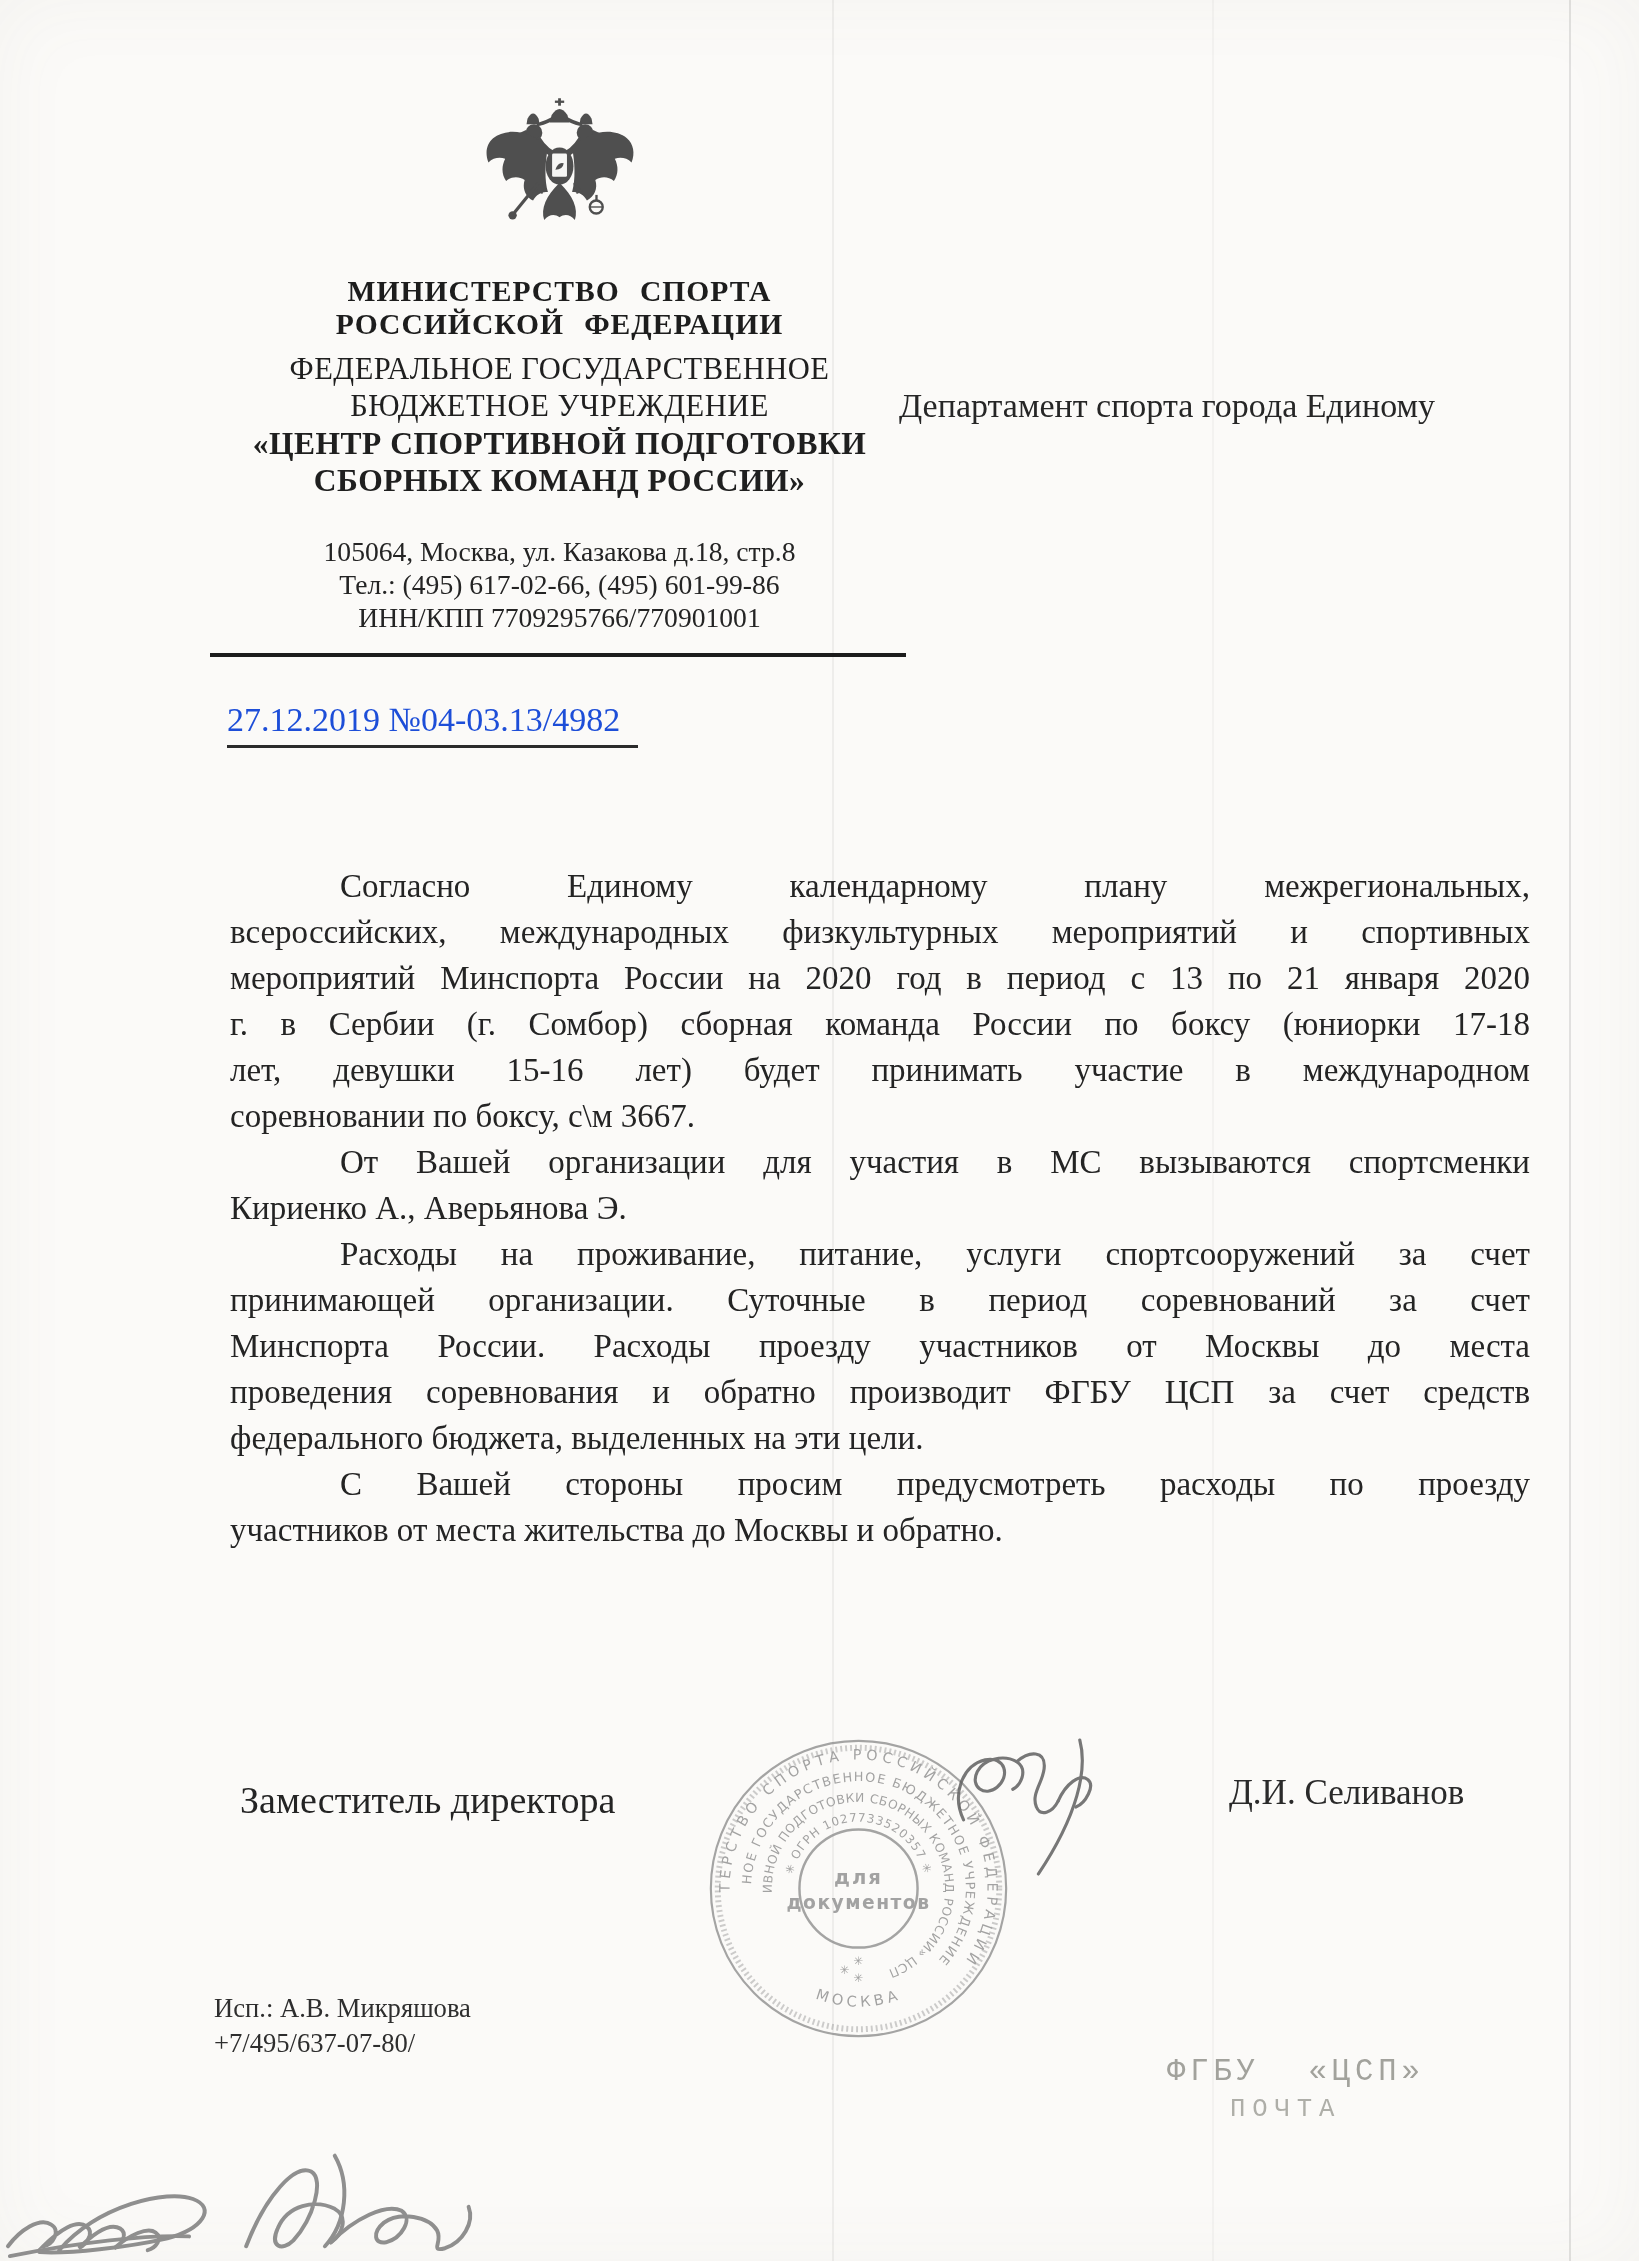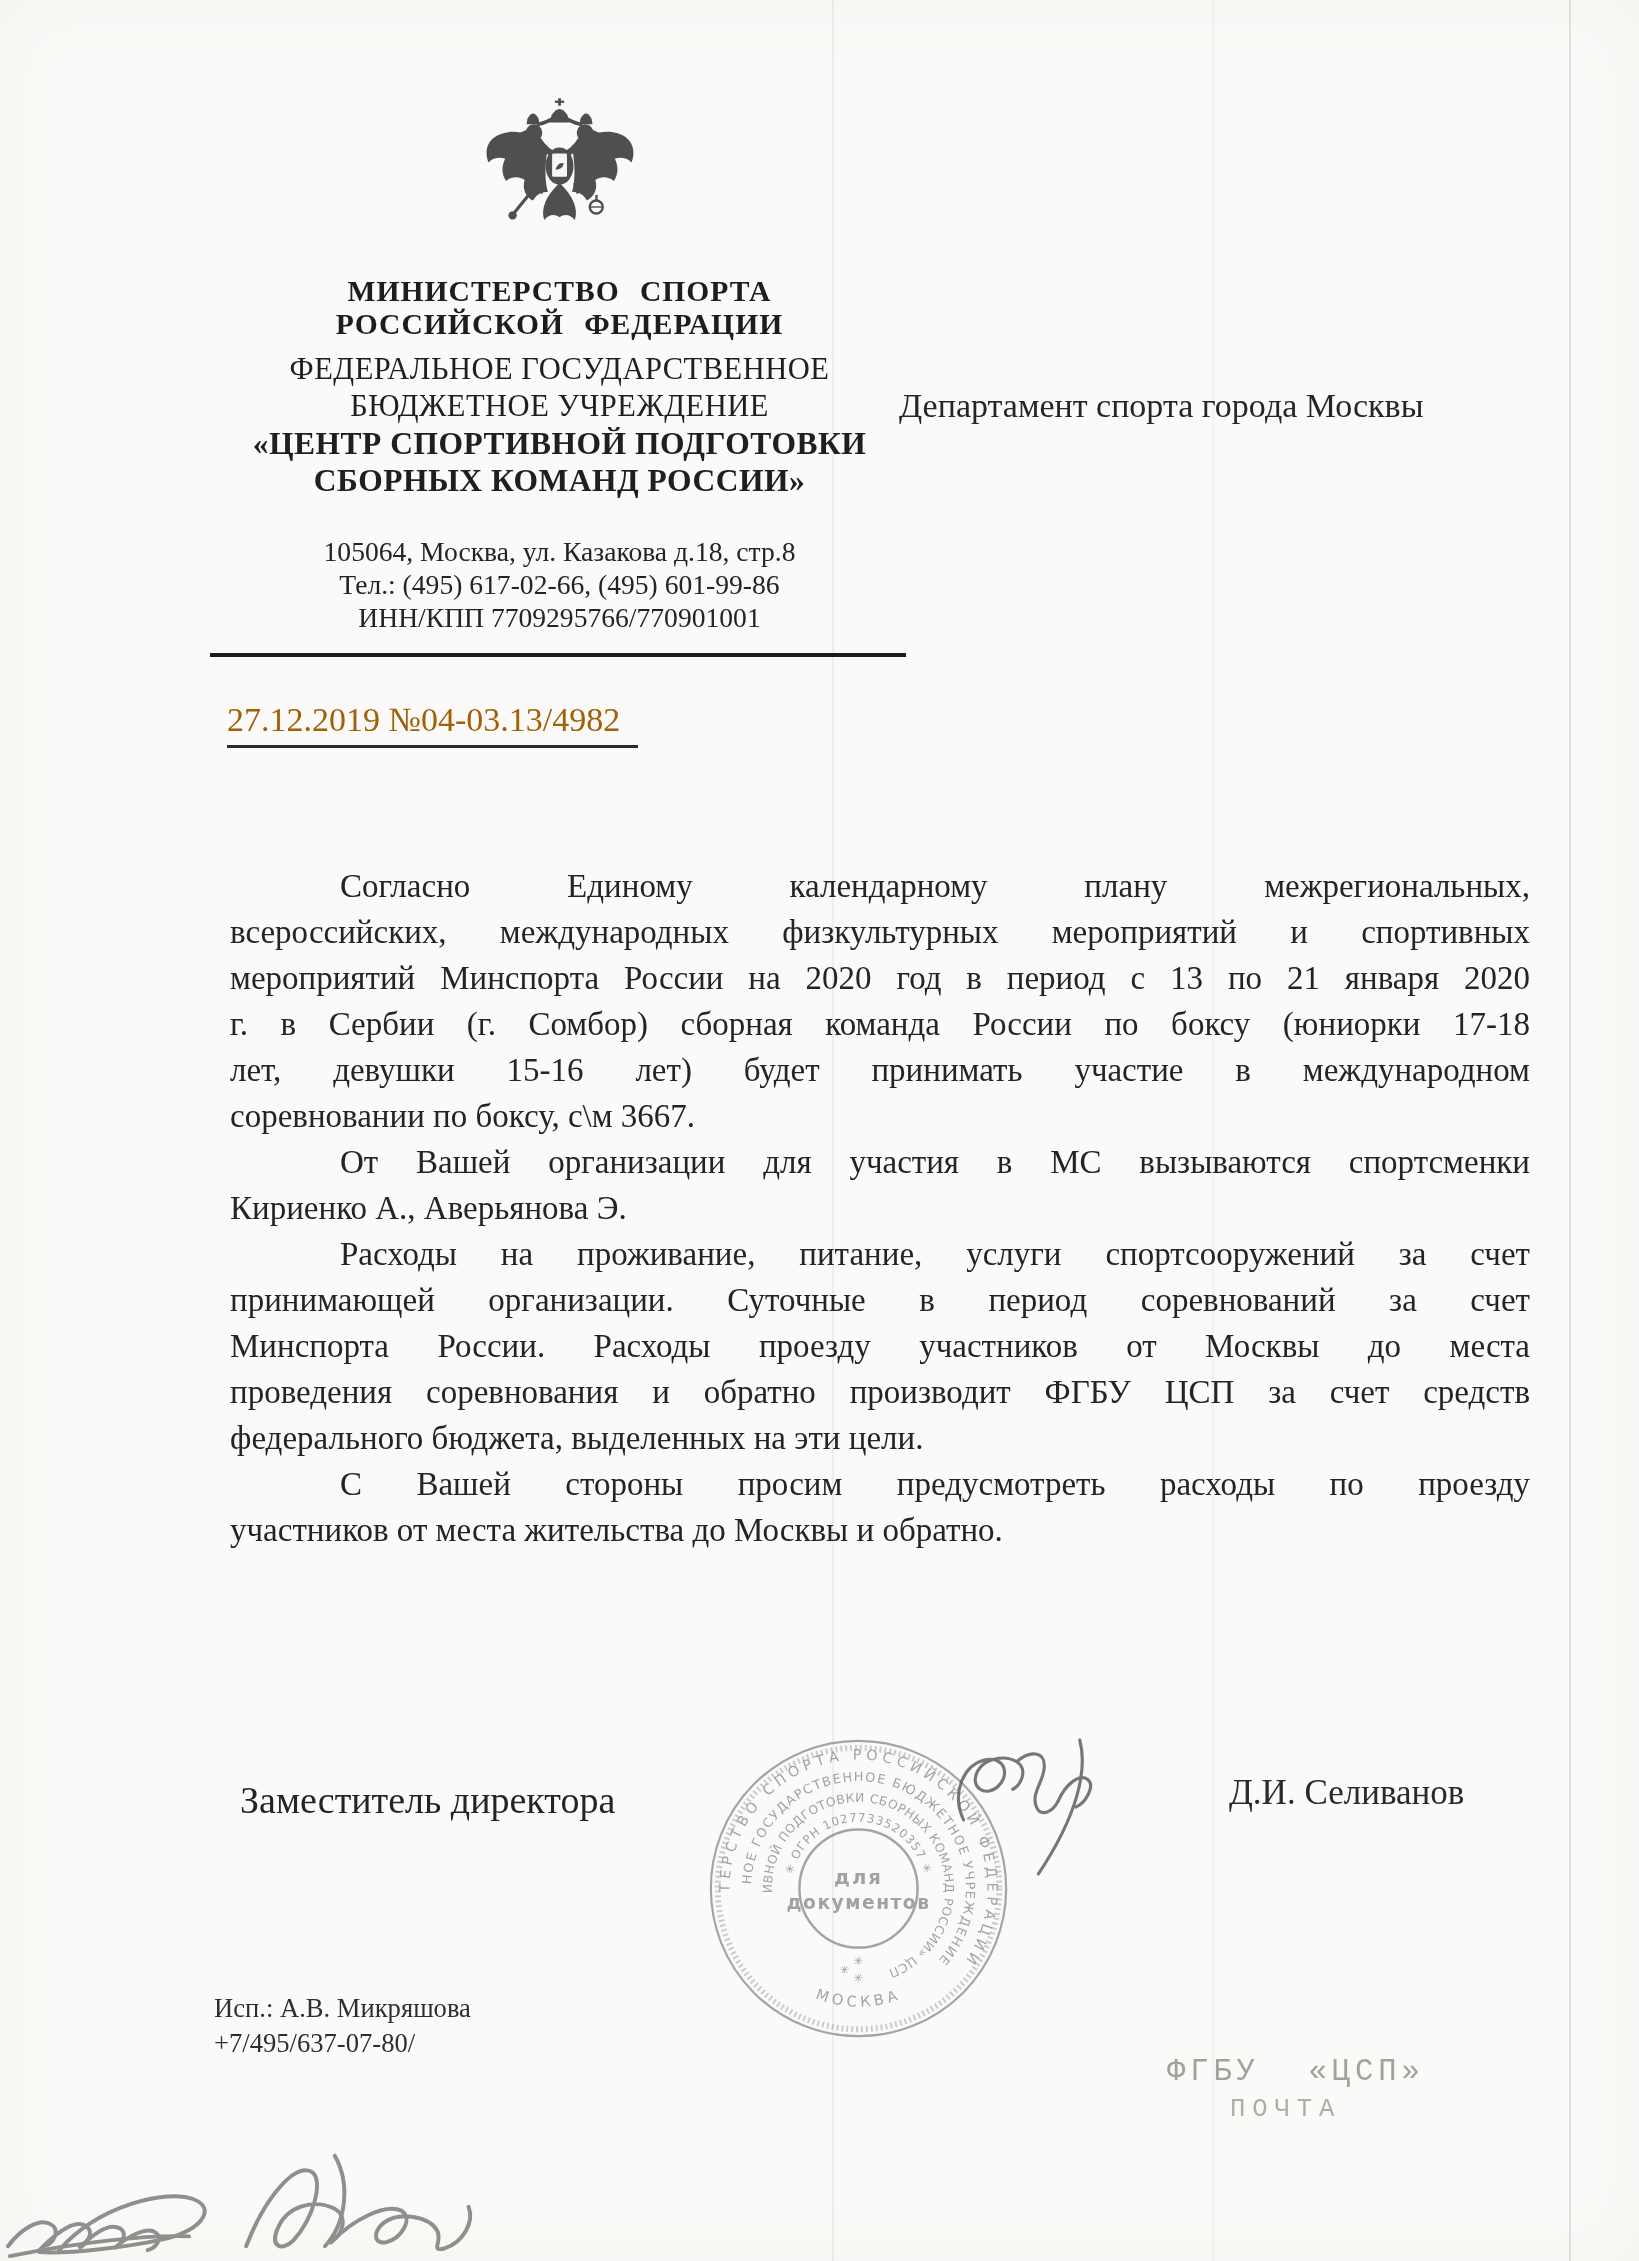--- a/index.html
+++ b/index.html
@@ -22,21 +22,21 @@
   .lh{position:absolute;left:212px;width:695px;text-align:center;}
   .arms{top:95px;}
   .arms svg{display:block;margin:0 auto;}
   .ministry{top:258px;font-weight:bold;font-size:29.6px;line-height:32.5px;letter-spacing:1px;word-spacing:11.8px;color:#1d1d1d;}
   .org{top:351px;font-size:30.5px;line-height:37px;letter-spacing:0.5px;color:#1f1f1f;}
   .org .b{font-weight:bold;font-size:31.5px;}
   .addr{top:535px;font-size:27.6px;line-height:33px;color:#242424;}
   .rule{position:absolute;left:210px;top:653px;width:696px;height:3.9px;background:#1c1c1c;}
 
   .recipient{position:absolute;left:899px;top:387px;font-size:34px;color:#262626;}
-  .refline{position:absolute;left:227px;top:701px;font-size:34px;color:#a16207;
+  .refline{position:absolute;left:227px;top:701px;font-size:34px;color:#1d4ed8;
     border-bottom:3px solid #2b2b2b;padding:0 17.7px 5.9px 0;}
 
   
   .letter-body{position:absolute;left:230px;top:863px;width:1300px;
     font-size:33px;line-height:46px;color:#242424;}
   .bline{text-align:justify;text-align-last:justify;height:46px;white-space:normal;}
   .bline.last{text-align-last:left;}
   .bline.first{text-indent:110px;}
 
   
@@ -112,21 +112,21 @@
   </div>
 
   <div class="lh addr" style="position:absolute;">
     <div>105064, Москва, ул. Казакова д.18, стр.8</div>
     <div>Тел.: (495) 617-02-66, (495) 601-99-86</div>
     <div>ИНН/КПП 7709295766/770901001</div>
   </div>
 
   <div class="rule"></div>
 
-  <div class="recipient">Департамент спорта города Москвы</div>
+  <div class="recipient">Департамент спорта города Единому</div>
 
   <div class="refline">27.12.2019 №04-03.13/4982</div>
 
   <div class="letter-body">
       <div class="bline first">Согласно Единому календарному плану межрегиональных,</div>
       <div class="bline">всероссийских, международных физкультурных мероприятий и спортивных</div>
       <div class="bline">мероприятий Минспорта России на 2020 год в период с 13 по 21 января 2020</div>
       <div class="bline">г. в Сербии (г. Сомбор) сборная команда России по боксу (юниорки 17-18</div>
       <div class="bline">лет, девушки 15-16 лет) будет принимать участие в международном</div>
       <div class="bline last">соревновании по боксу, с\м 3667.</div>

